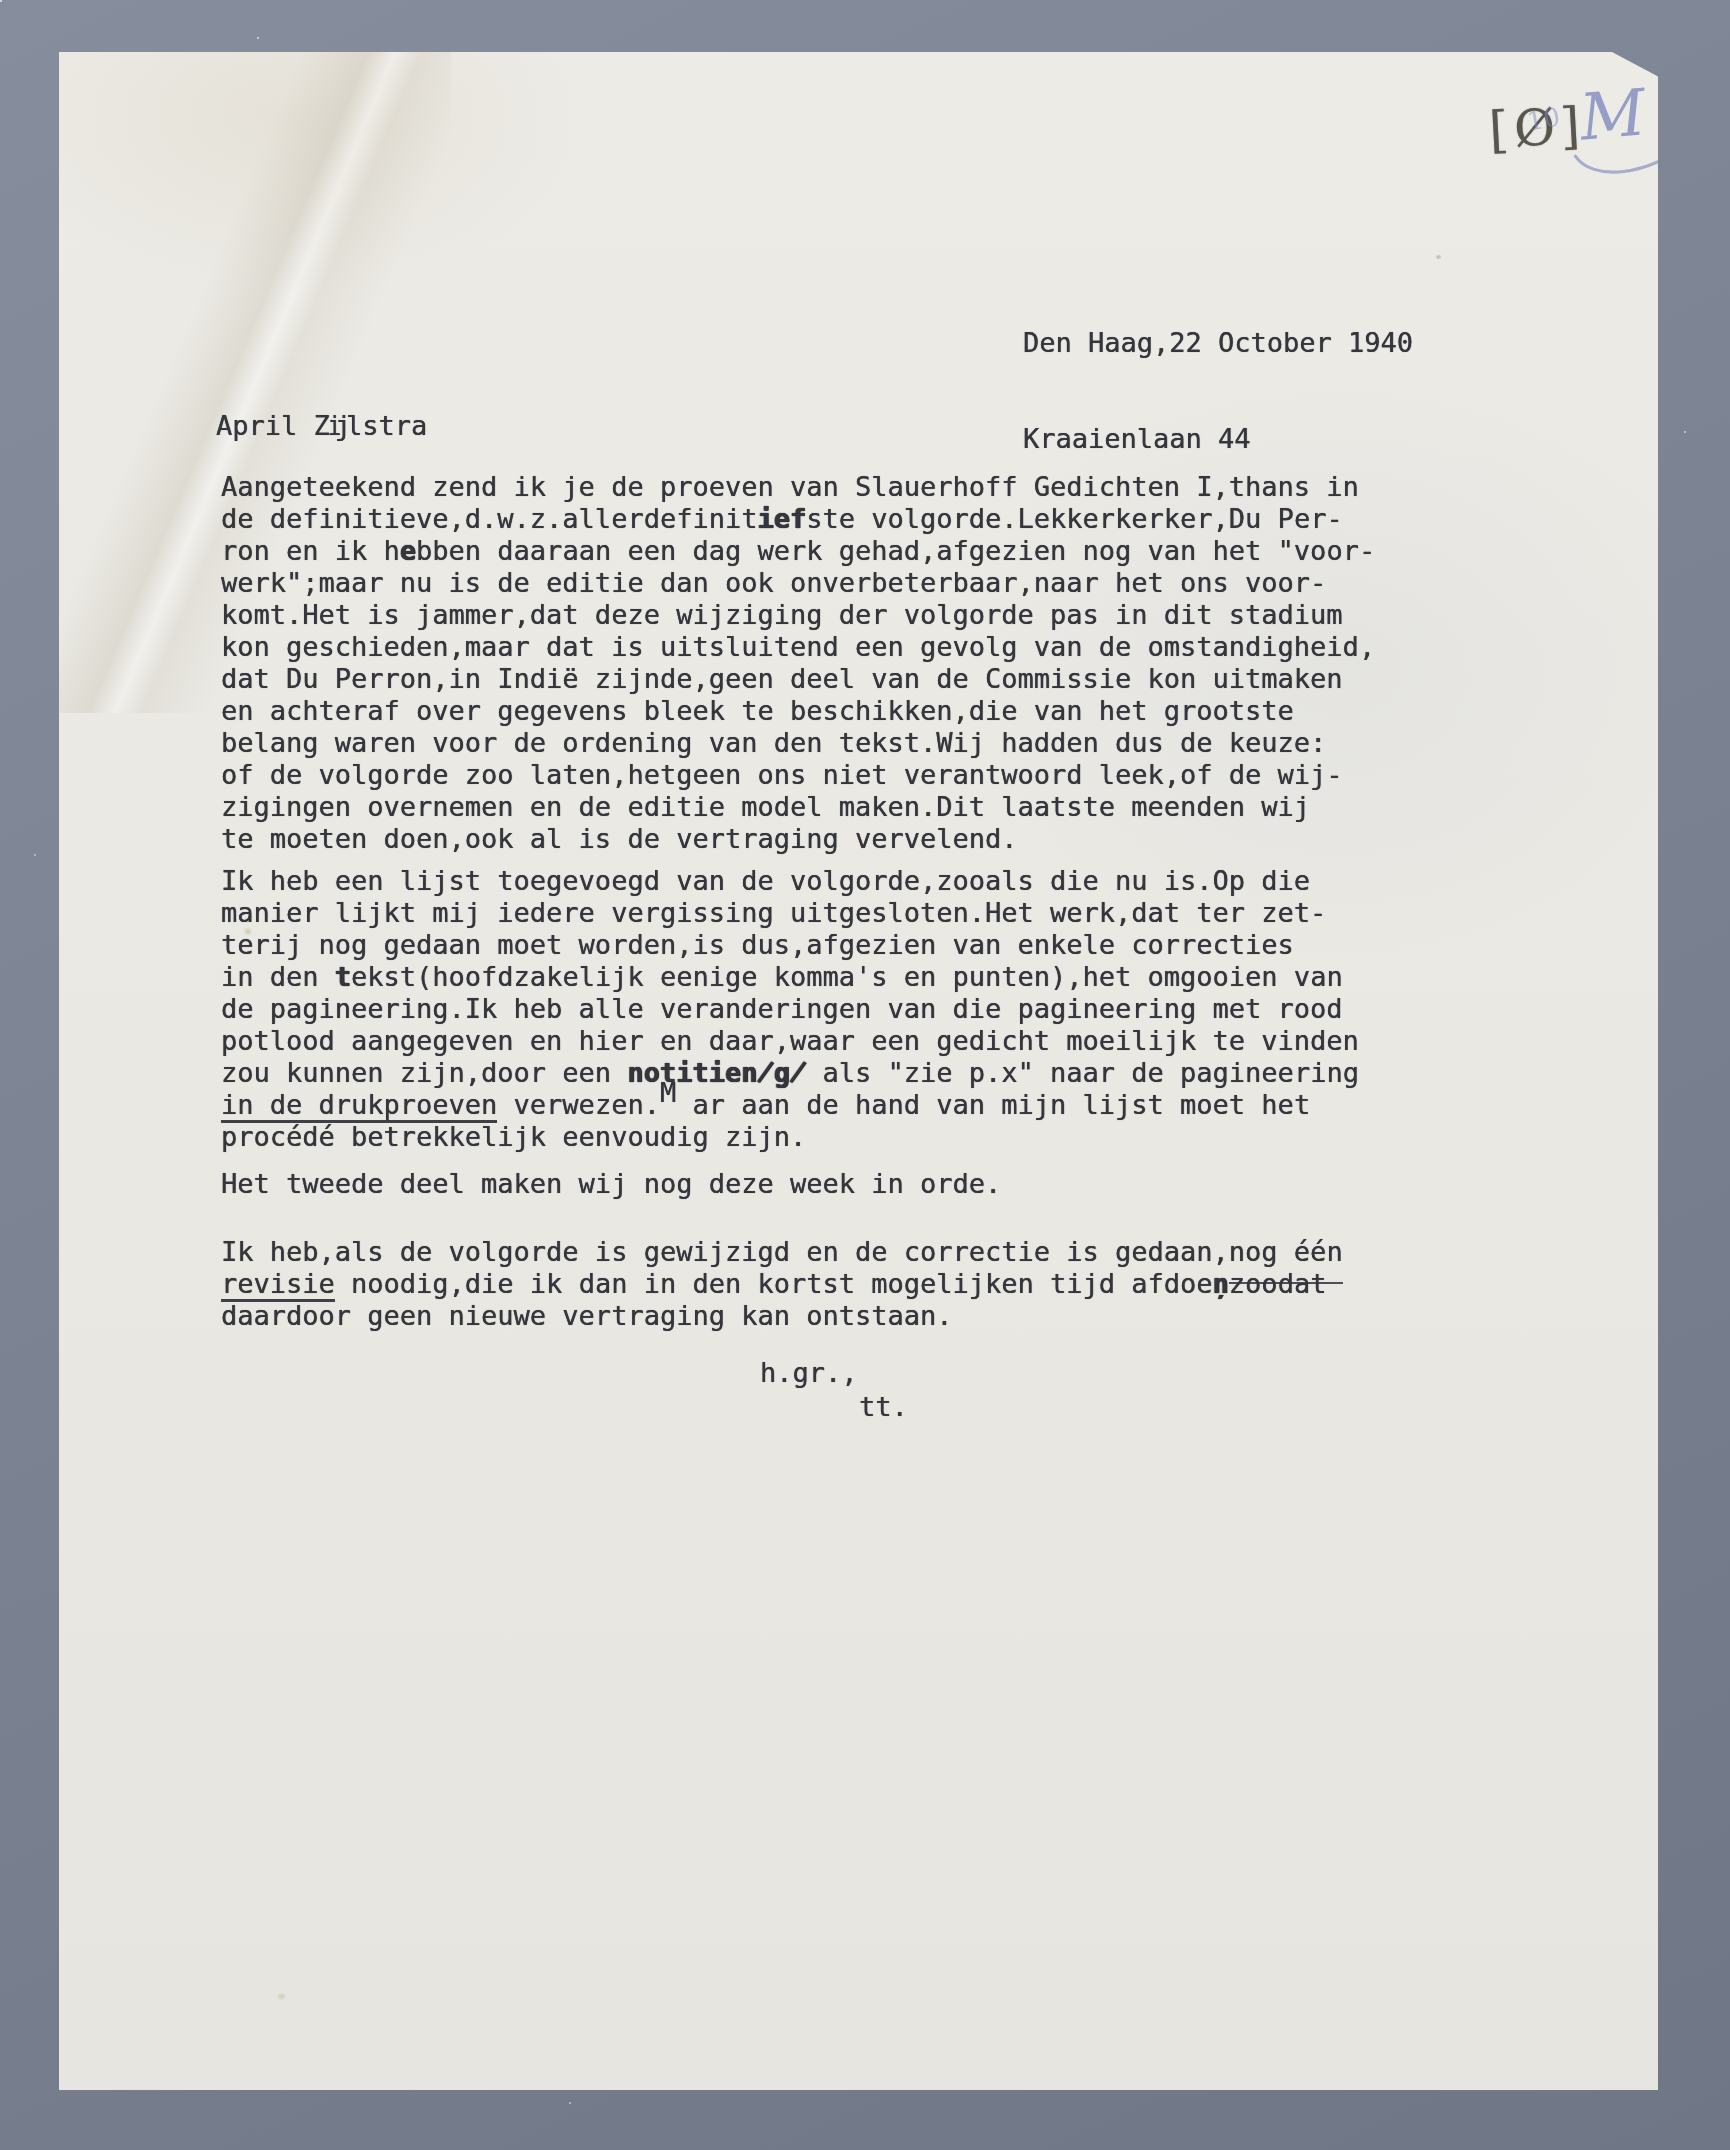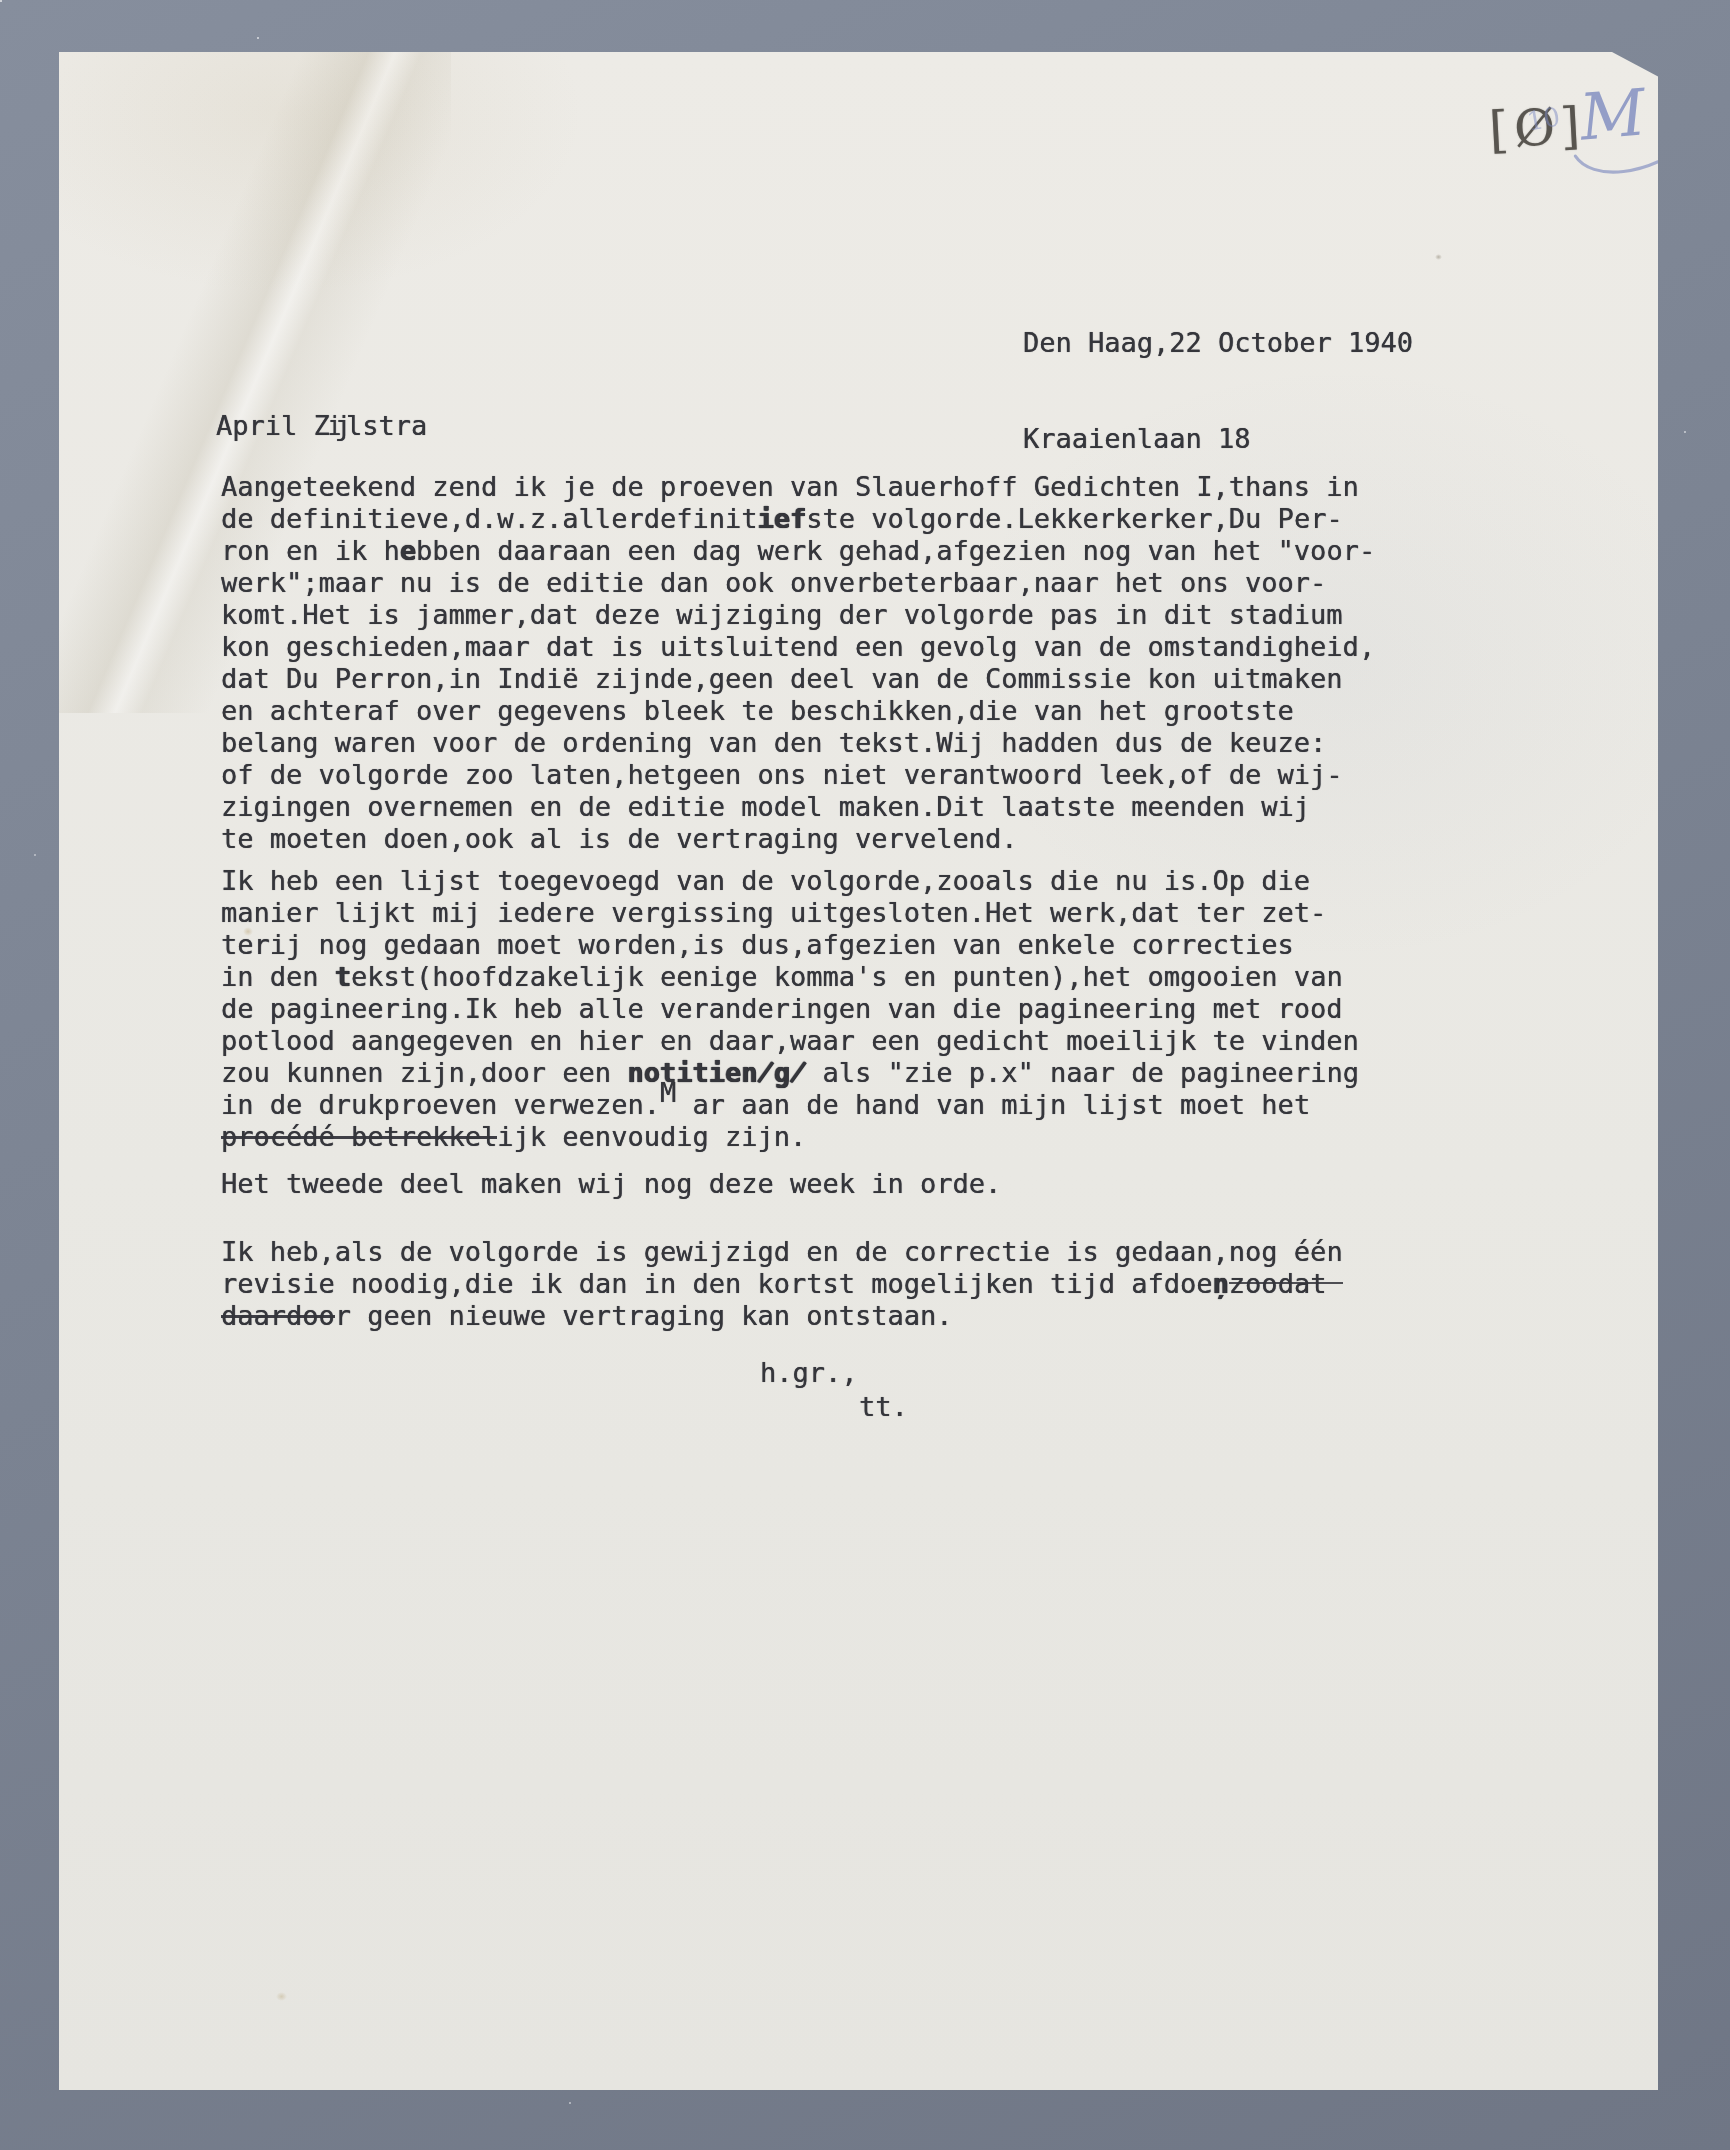--- a/index.html
+++ b/index.html
@@ -30,21 +30,21 @@
   .st1{left:184px;top:875px;width:9.8px;height:8.6px;background:radial-gradient(rgba(170,140,80,.35),transparent 70%);}
   .st2{left:1376px;top:202px;width:7.3px;height:6.1px;background:radial-gradient(rgba(120,110,90,.45),transparent 70%);}
   .st3{left:217px;top:1940px;width:11px;height:8.6px;background:radial-gradient(rgba(170,145,85,.30),transparent 70%);}
 
   .typed{color:#35363b;font-size:27px;line-height:32px;white-space:pre;
     text-shadow:0 0 0.7px rgba(45,45,55,.85), 0.4px 0.4px 0 rgba(45,45,55,.30);}
   .line{height:32px;}
   .ot{font-weight:bold;
     text-shadow:0 0 1.2px rgba(28,28,36,.95), 0.7px 0 0 rgba(28,28,36,.8), -0.6px 0 0 rgba(28,28,36,.5);margin-top:20px;}
   .u{border-bottom:2.4px solid rgba(50,50,58,.85);padding-bottom:15px;margin-top:23px;}
-  .u2{border-bottom:3.7px solid rgba(44,44,52,.9);padding-bottom:16px;}
+  .u2{border-bottom:3.7px solid rgba(44,44,52,.9);padding-bottom:0;}
   .up{position:relative;top:-12.2px;}
 
   .dateblock{position:absolute;left:964px;top:211px;}
   .salutation{position:absolute;left:157px;top:358px;}
   .body-col{position:absolute;left:0;top:0;}
   .para{position:absolute;left:162px;}
   .closing1{position:absolute;left:701px;top:1305px;}
   .closing2{position:absolute;left:800px;top:1339px;}
 
   .mark-bracket{position:absolute;left:1430px;top:51px;
@@ -76,21 +76,21 @@
   <div class="mark-blue-m">
     <svg width="147" height="122" viewBox="0 0 240 200">
       <path d="M10,128 C36,168 128,166 208,96" fill="none" stroke="rgba(118,132,188,0.6)" stroke-width="5" stroke-linecap="round"></path>
       <path d="M172,26 c18,-20 40,2 26,24 c-12,20 10,26 4,50 c-6,22 28,8 24,-10" fill="none" stroke="rgba(118,132,188,0.55)" stroke-width="5" stroke-linecap="round"></path>
     </svg>
     <span class="mchar">M</span>
   </div>
 
   <div class="dateblock typed">
     <div class="line">Den Haag,22 October 1940</div>
-    <div class="line">Kraaienlaan 18</div>
+    <div class="line">Kraaienlaan 44</div>
   </div>
 
   <div class="salutation typed line">April Zĳlstra</div>
 
   <div class="body-col typed"><div class="para" style="top: 419px;"><div class="line"><span>Aangeteekend zend ik je de proeven van Slauerhoff Gedichten I,thans in</span></div><div class="line"><span>de definitieve,d.w.z.allerdefinit</span><span class="ot">ief</span><span>ste volgorde.Lekkerkerker,Du Per-</span></div><div class="line"><span>ron en ik h</span><span class="ot">e</span><span>bben daaraan een dag werk gehad,afgezien nog van het "voor-</span></div><div class="line"><span>werk";maar nu is de editie dan ook onverbeterbaar,naar het ons voor-</span></div><div class="line"><span>komt.Het is jammer,dat deze wijziging der volgorde pas in dit stadium</span></div><div class="line"><span>kon geschieden,maar dat is uitsluitend een gevolg van de omstandigheid,</span></div><div class="line"><span>dat Du Perron,in Indië zijnde,geen deel van de Commissie kon uitmaken</span></div><div class="line"><span>en achteraf over gegevens bleek te beschikken,die van het grootste</span></div><div class="line"><span>belang waren voor de ordening van den tekst.Wij hadden dus de keuze:</span></div><div class="line"><span>of de volgorde zoo laten,hetgeen ons niet verantwoord leek,of de wij-</span></div><div class="line"><span>zigingen overnemen en de editie model maken.Dit laatste meenden wij</span></div><div class="line"><span>te moeten doen,ook al is de vertraging vervelend.</span></div></div><div class="para" style="top: 813px;"><div class="line"><span>Ik heb een lijst toegevoegd van de volgorde,zooals die nu is.Op die</span></div><div class="line"><span>manier lijkt mij iedere vergissing uitgesloten.Het werk,dat ter zet-</span></div><div class="line"><span>terij nog gedaan moet worden,is dus,afgezien van enkele correcties</span></div><div class="line"><span>in den </span><span class="ot">t</span><span>ekst(hoofdzakelijk eenige komma's en punten),het omgooien van</span></div><div class="line"><span>de pagineering.Ik heb alle veranderingen van die pagineering met rood</span></div><div class="line"><span>potlood aangegeven en hier en daar,waar een gedicht moeilijk te vinden</span></div><div class="line"><span>zou kunnen zijn,door een </span><span class="ot">notitie</span><span class="ot">n̸g̸</span><span> als "zie p.x" naar de pagineering</span></div><div class="line"><span class="u2">in de drukproeven</span><span> verwezen.</span><span class="up">M</span><span> ar aan de hand van mijn lijst moet het</span></div><div class="line"><span>procédé betrekkelijk eenvoudig zijn.</span></div></div><div class="para" style="top: 1116px;"><div class="line"><span>Het tweede deel maken wij nog deze week in orde.</span></div></div><div class="para" style="top: 1184px;"><div class="line"><span>Ik heb,als de volgorde is gewijzigd en de correctie is gedaan,</span><span class="u">nog één</span></div><div class="line"><span class="u2">revisie</span><span> noodig,die ik dan in den kortst mogelijken tijd afdoe</span><span class="ot">ņ</span><span>zoodat</span></div><div class="line"><span>daardoor geen nieuwe vertraging kan ontstaan.</span></div></div></div>
 
   <div class="closing1 typed line">h.gr.,</div>
   <div class="closing2 typed line">tt.</div>
 </div>
 

